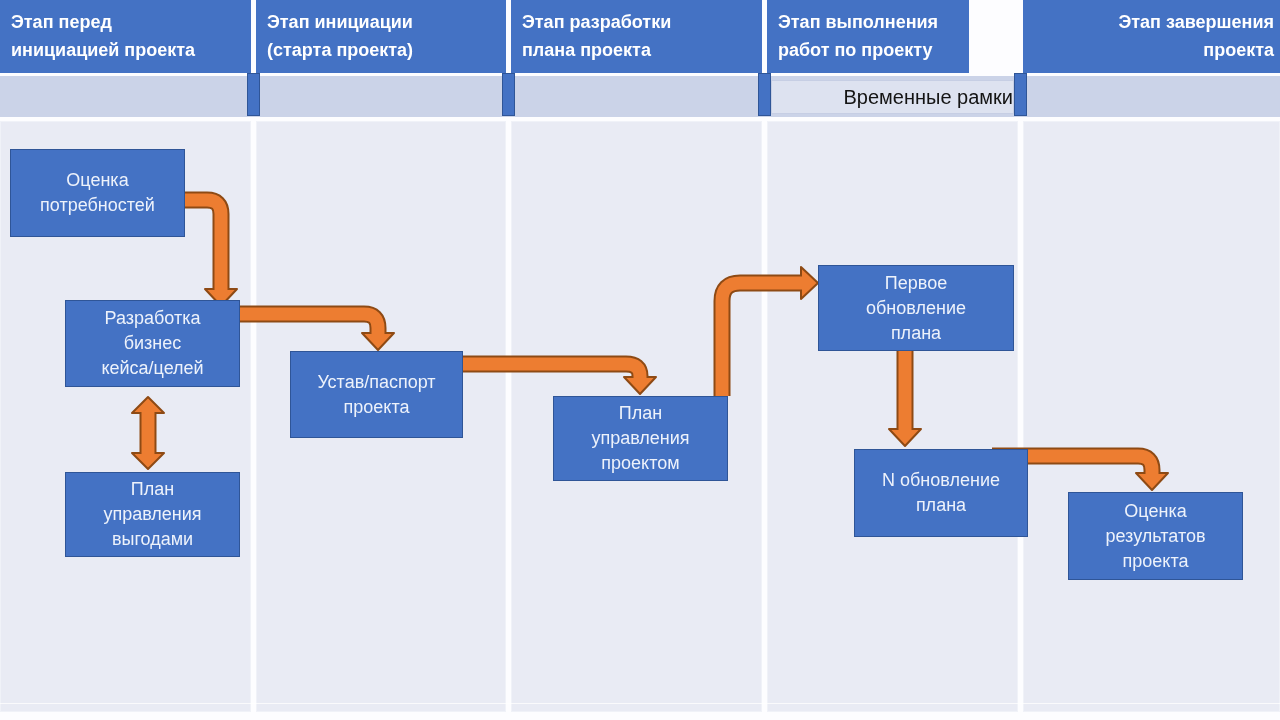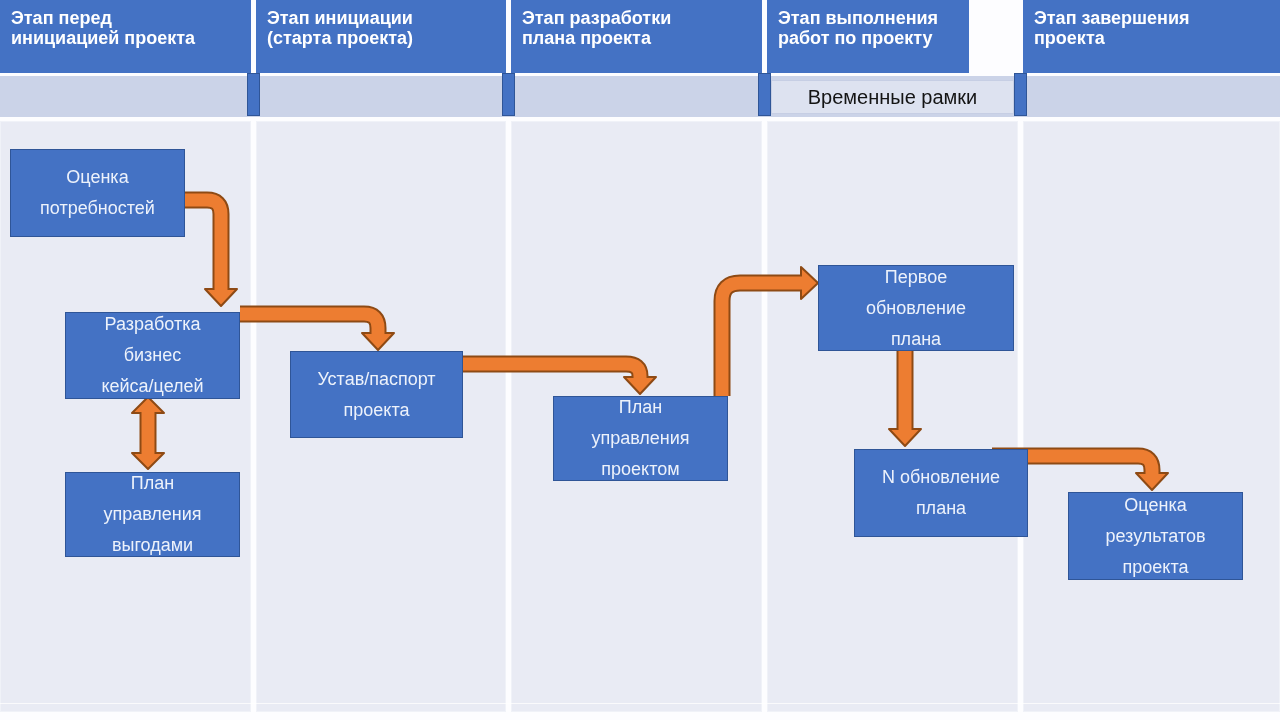--- a/index.html
+++ b/index.html
@@ -5,59 +5,59 @@
   html,body { margin:0; padding:0; background:#ffffff; }
   body { font-family:"Liberation Sans", sans-serif; }
   .canvas {
     position:relative; width:1280px; height:720px;
     background:#FDFDFF; overflow:hidden;
   }
   
   .phase-header {
     position:absolute; top:0; height:73px;
     background:var(--accent-blue,#4472C4);
-    color:#FFFFFF; font-weight:bold; font-size:18px; line-height:20px;
+    color:#FFFFFF; font-weight:bold; font-size:18px; line-height:28px;
     padding:8px 6px 0 11px; box-sizing:border-box;
     white-space:pre-line;
   }
   
   .band {
     position:absolute; left:0; top:76px; width:1280px; height:41px;
     background:var(--band-bg,#CBD3E8);
   }
   .tab {
     position:absolute; top:73px; height:43px; width:13px;
     background:var(--accent-blue,#4472C4);
     border:1px solid var(--node-border,#2F5597);
     box-sizing:border-box;
   }
   .timeframe-box {
     position:absolute; left:771px; top:80px; width:243px; height:34px;
     background:var(--timeframe-box-bg,#DDE2F0);
     border:1px solid #C6CEE4; box-sizing:border-box;
-    display:flex; align-items:center; justify-content:center;
+    display:flex; align-items:center; justify-content:flex-end;
     font-size:20px; color:#141414;
   }
   
   .column {
     position:absolute; top:121px; height:591px;
     background:var(--column-bg,#E9EBF4);
     box-shadow:inset 0 0 0 1px rgba(255,255,255,0.35);
   }
   .faint-line {
     position:absolute; left:0; top:703px; width:1280px; height:1px;
     background:rgba(255,255,255,0.75);
   }
   
   .node {
     position:absolute;
     background:var(--accent-blue,#4472C4);
     border:1px solid var(--node-border,#2F5597);
     box-sizing:border-box;
-    color:#EDF2FB; font-size:18px; line-height:31px;
+    color:#EDF2FB; font-size:18px; line-height:25px;
     display:flex; align-items:center; justify-content:center;
     text-align:center; white-space:pre-line;
   }
   
   svg.arrows { position:absolute; left:0; top:0; pointer-events:none; }
   .arrow-outer { fill:none; stroke:var(--arrow-outline,#8E4A14); stroke-width:17; }
   .arrow-inner { fill:none; stroke:var(--arrow-fill,#ED7D31); stroke-width:13; }
   .arrow-head  { fill:var(--arrow-fill,#ED7D31); stroke:var(--arrow-outline,#8E4A14);
                  stroke-width:2; stroke-linejoin:round; }
 </style>
@@ -67,21 +67,21 @@
 <div class="canvas">
 
   <div class="phase-header" style="left:0;     width:251px;">Этап перед
 инициацией проекта</div>
   <div class="phase-header" style="left:511px; width:251px;">Этап разработки
 плана проекта</div>
   <div class="phase-header" style="left:256px; width:250px;">Этап инициации
 (старта проекта)</div>
   <div class="phase-header" style="left:767px; width:202px;">Этап выполнения
 работ по проекту</div>
-  <div class="phase-header" style="left:1023px;width:257px;">Этап завершения
+  <div class="phase-header" style="left:1023px;width:257px;text-align:right;">Этап завершения
 проекта</div>
 
   <div class="band"></div>
   <div class="tab" style="left:247px;"></div>
   <div class="tab" style="left:502px;"></div>
   <div class="tab" style="left:758px;"></div>
   <div class="tab" style="left:1014px;"></div>
   <div class="timeframe-box">
     <span>Временные рамки</span>
   </div>
@@ -127,21 +127,21 @@
     </g>
     <g>
       <path class="arrow-outer" d="M992 456 H1138 Q1152 456 1152 470 V473"></path>
       <polygon class="arrow-head" points="1136,473 1168,473 1152,490"></polygon>
       <path class="arrow-inner" d="M992 456 H1138 Q1152 456 1152 470 V476"></path>
     </g>
   </svg>
 
   <div class="node" style="left:10px;  top:149px; width:175px; height:88px;">Оценка
 потребностей</div>
-  <div class="node" style="left:65px;  top:312px; width:175px; height:87px;">Разработка
+  <div class="node" style="left:65px;  top:300px; width:175px; height:87px;">Разработка
 бизнес
 кейса/целей</div>
   <div class="node" style="left:65px;  top:472px; width:175px; height:85px;">План
 управления
 выгодами</div>
   <div class="node" style="left:290px; top:351px; width:173px; height:87px;text-align:center;">Устав/паспорт
 проекта</div>
   <div class="node" style="left:553px; top:396px; width:175px; height:85px;">План
 управления
 проектом</div>

